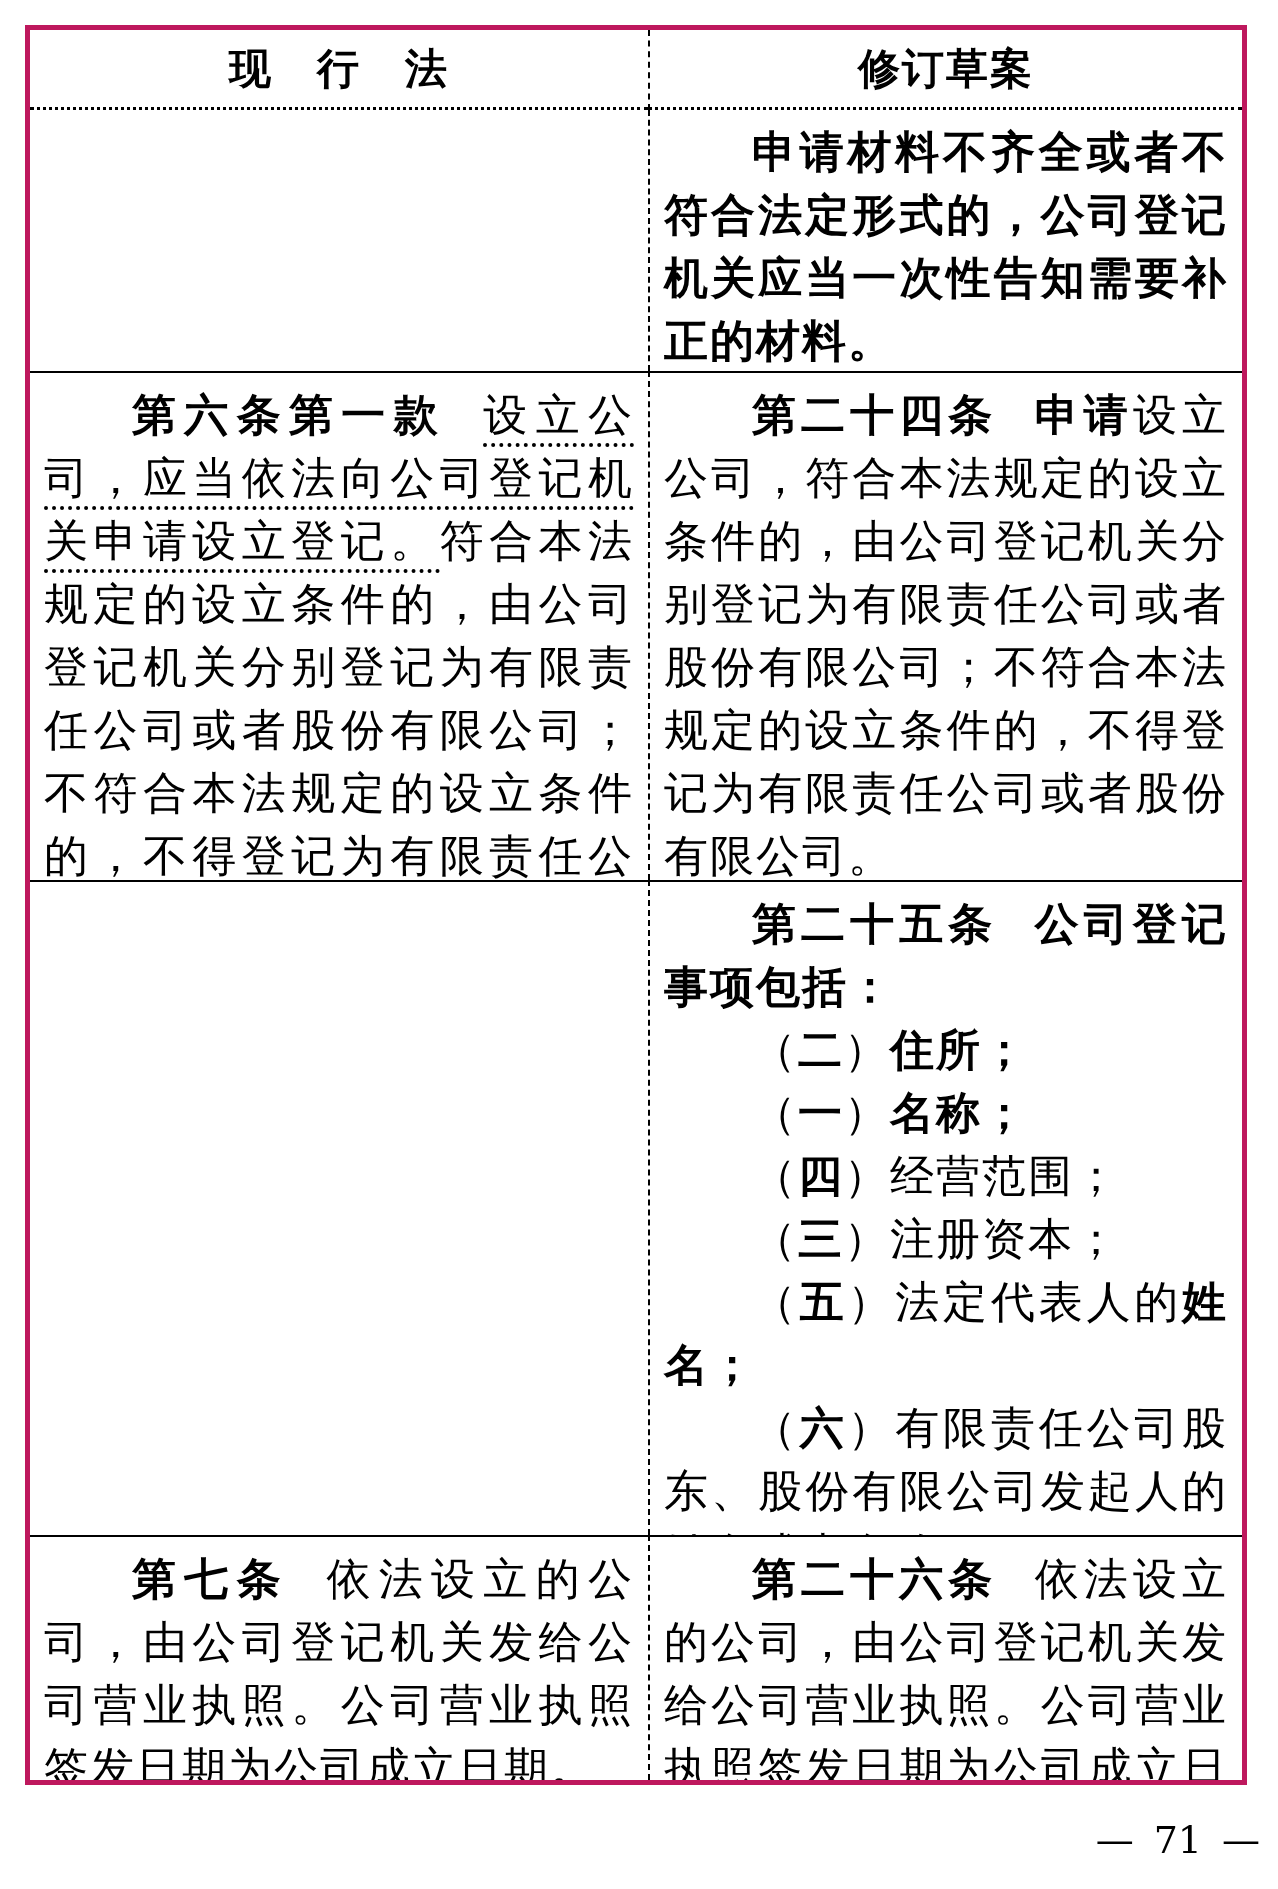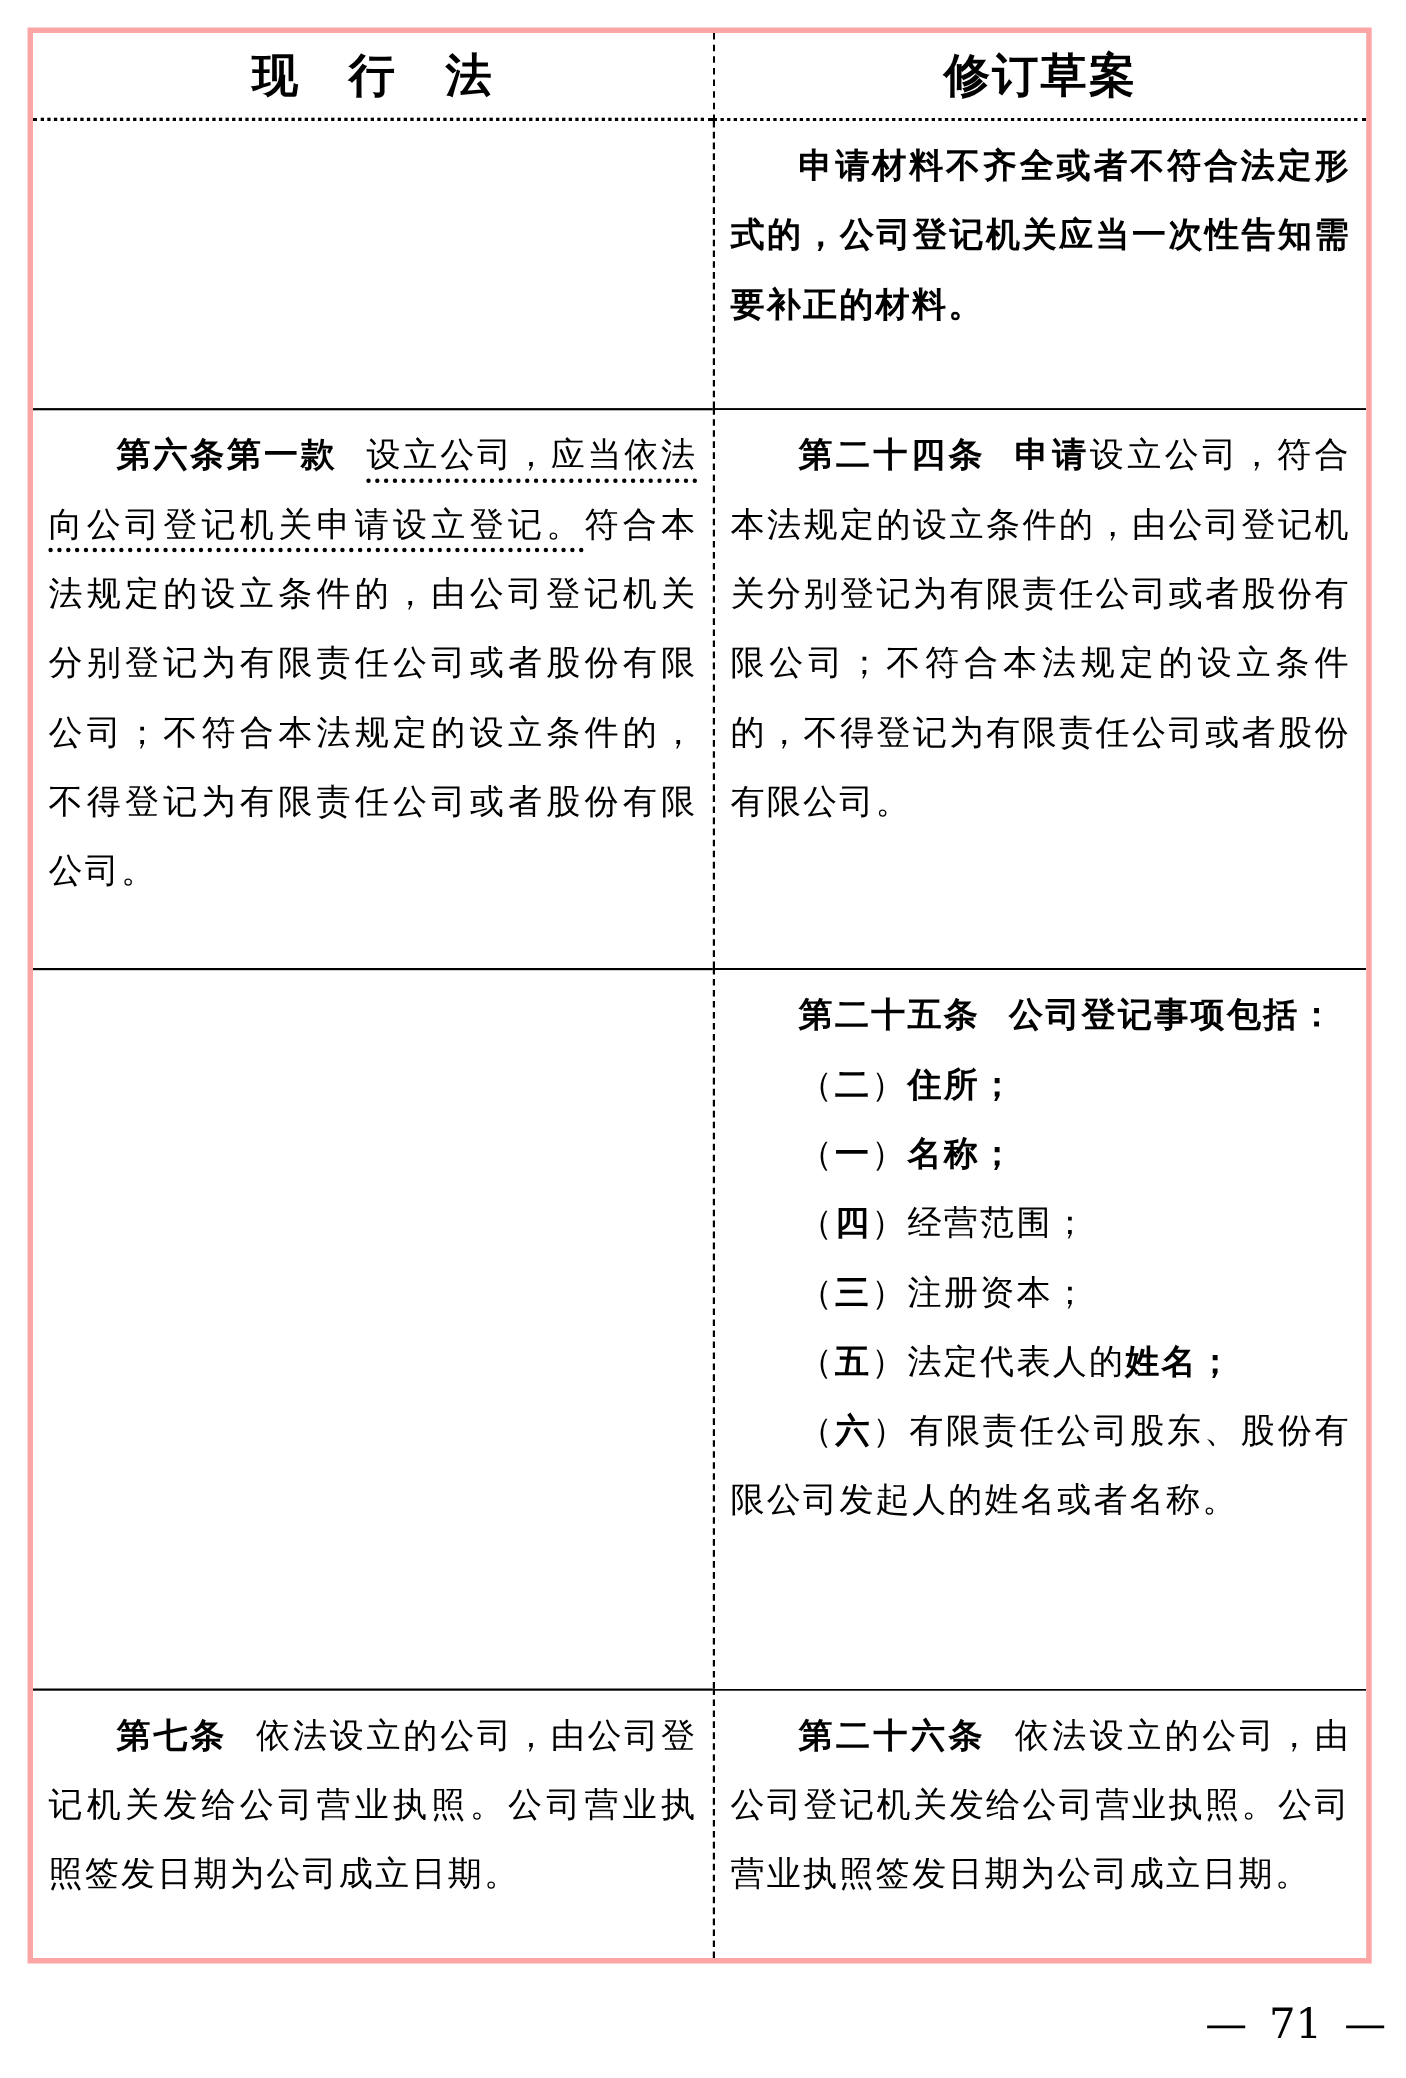--- a/index.html
+++ b/index.html
@@ -7,30 +7,30 @@
     position:relative;
     width:1278px;height:1889px;
     background:#fff;
     font-family:"DejaVu Serif","Liberation Serif",serif;
     color:#000;
     overflow:hidden;
   }
   .table{
     position:absolute;left:25px;top:25px;
     width:1222px;height:1760px;
-    border:5px solid #fca5a5;
+    border:5px solid #be185d;
     box-sizing:border-box;
     display:grid;
     grid-template-columns:618px 1fr;
     grid-template-rows:80px 261px 509px 655px auto;
   }
   .cell{
     box-sizing:border-box;
     padding:10px 14px 0 14px;
-    font-size:31px;
+    font-size:44px;
     line-height:63px;
     letter-spacing:2px;
     overflow:hidden;
   }
   .col-right{border-left:2px dashed #000;}
   .hdr{
     display:flex;align-items:center;justify-content:center;
     border-bottom:3px dotted #000;
     padding:0;
     font-size:42px;

